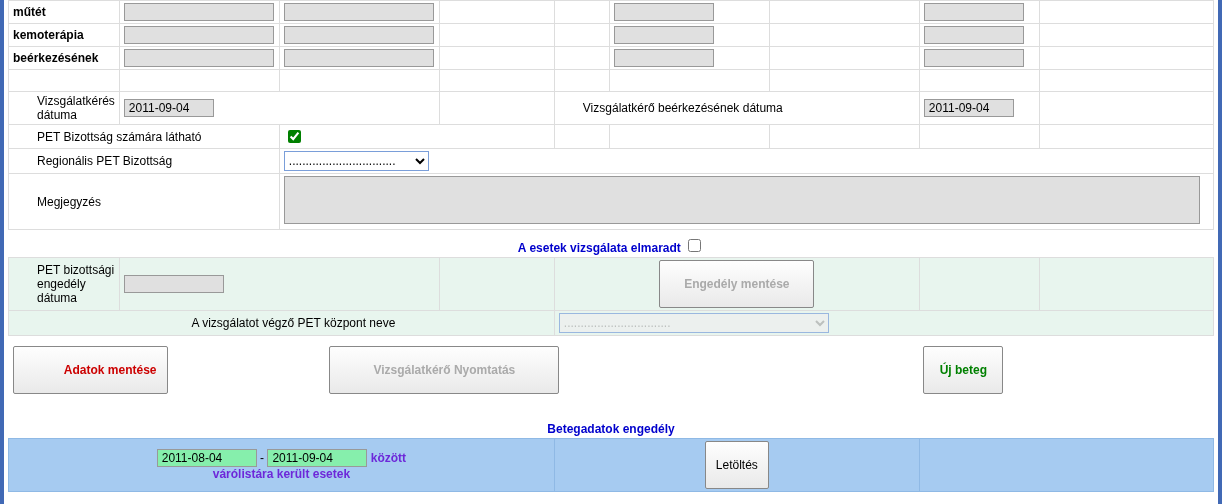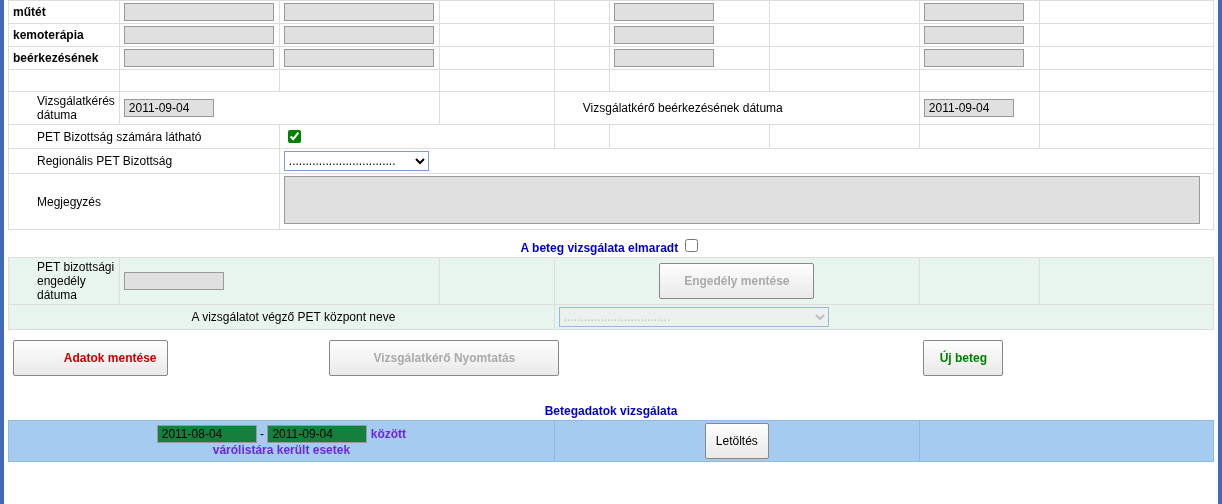--- a/index.html
+++ b/index.html
@@ -48,35 +48,35 @@
     width: 99%;
     height: 48px;
     background: #e0e0e0;
     border: 1px solid #999;
     resize: none;
     font-family: inherit;
   }
   input[type="checkbox"] { accent-color: green; }
   .btn {
     font-size: 12px;
-    padding: 10px 10px;
+    padding: 16px 10px;
     border: 1px solid #888;
     background: linear-gradient(#fefefe,#e9e9e9);
     border-radius: 2px;
     cursor: pointer;
   }
   .btn-red { color: #cc0000; font-weight: bold; width: 155px; text-align: right; }
   .btn-disabled { color: #aaa; font-weight: bold; width: 230px; }
   .btn-green { color: #008000; font-weight: bold; width: 80px; }
   .btn-gray-text { color: #aaa; font-weight: bold; width: 155px; }
   .download-bar { background: #a6cbf1; }
   .download-bar td { border-color: #8fb9e5; }
   .link-blue { color: #6d28d9; font-weight: bold; text-decoration: none; }
   .date-box {
-    background:#15803d; border:1px solid #999; height:18px; width:100px;
+    background:#86efac; border:1px solid #999; height:18px; width:100px;
     display:inline-block; padding:1px 4px; font-size:12px; font-family:inherit;
   }
   .spacer-row td { height:8px; border:none; }
 </style>
 </head>
 <body>
 
 <table>
   <tbody>
       <tr>
@@ -147,21 +147,21 @@
         <option>................................</option>
       </select>
     </td>
   </tr>
   <tr>
     <td class="th-label" colspan="2" style="height:54px">Megjegyzés</td>
     <td colspan="7"><textarea style=""></textarea></td>
   </tr>
   <tr>
     <td colspan="9" class="blue-title" style="border:none;">
-      <span>A beteg vizsgálata elmaradt</span>
+      <span>A esetek vizsgálata elmaradt</span>
       <input type="checkbox" style="">
     </td>
   </tr>
   <tr class="mint">
     <td class="th-label">PET bizottsági engedély dátuma</td>
     <td colspan="2"><input class="gray-input narrow-input" style=""></td>
     <td></td>
     <td colspan="3" class="center">
       <button class="btn btn-gray-text">Engedély mentése</button>
     </td>
@@ -188,21 +188,21 @@
     </td>
     <td colspan="2" style="border:none;"></td>
     <td colspan="2" style="border:none;">
       <button class="btn btn-green">Új beteg</button>
     </td>
   </tr>
   <tr>
         <td colspan="9" style="border:none;height:20px"></td>
       </tr>
   <tr>
-    <td colspan="9" class="blue-title" style="border:none;">Betegadatok vizsgálata</td>
+    <td colspan="9" class="blue-title" style="border:none;">Betegadatok engedély</td>
   </tr>
   <tr class="download-bar">
     <td colspan="4" class="center" style="padding:4px;">
       <div>
         <input class="date-box" value="2011-08-04" style="">
         <span> - </span>
         <input class="date-box" value="2011-09-04" style="">
         <span class="link-blue">között</span>
       </div>
       <div>

